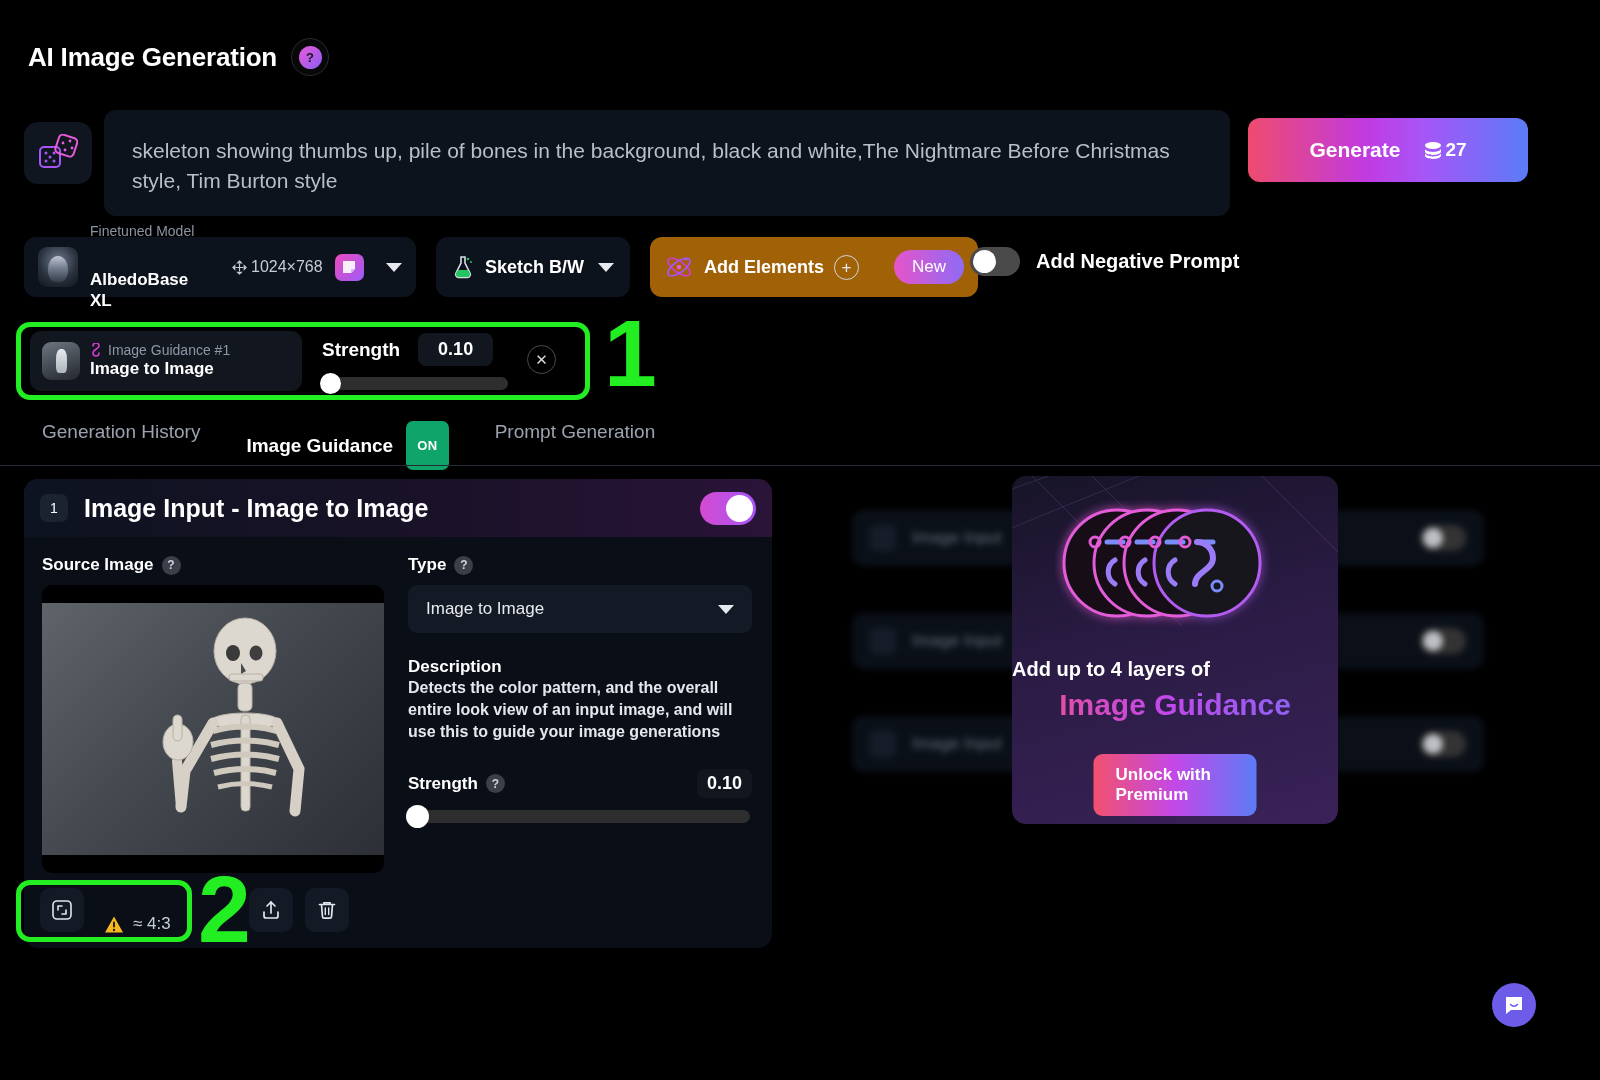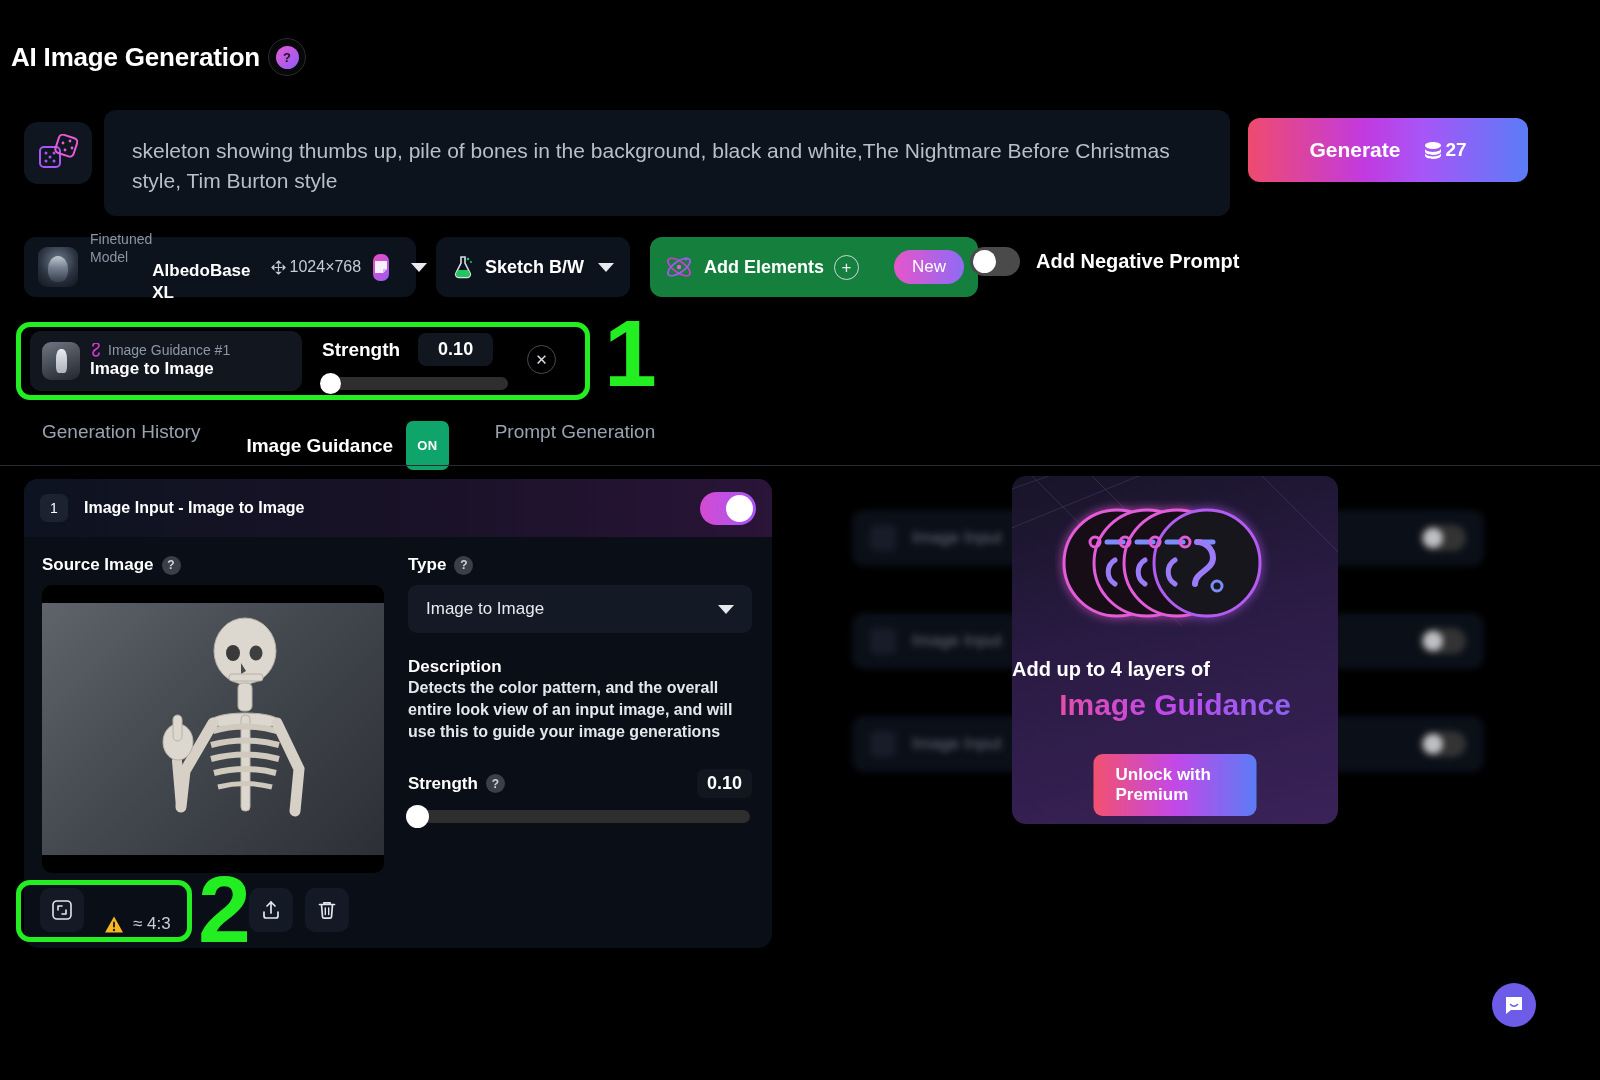--- a/index.html
+++ b/index.html
@@ -5,21 +5,21 @@
   * { box-sizing: border-box; margin: 0; padding: 0; }
   html, body {
     width: 1600px; height: 1080px;
     background: #000000;
     font-family: "Liberation Sans", sans-serif;
     overflow: hidden;
   }
   .page { position: relative; width: 1600px; height: 1080px; }
 
   
-  .header { position: absolute; left: 11px; top: 38px; display: flex; align-items: center; gap: 8px; }
+  .header { position: absolute; left: 28px; top: 38px; display: flex; align-items: center; gap: 14px; }
   .header-title { font-size: 26px; font-weight: bold; color: #ffffff; letter-spacing: -0.2px; }
   .help-circle {
     width: 38px; height: 38px; border-radius: 50%;
     border: 1px solid #2a2a30; background: #08080b;
     display: flex; align-items: center; justify-content: center;
   }
   .help-dot {
     width: 23px; height: 23px; border-radius: 50%;
     background: linear-gradient(135deg, #e95bd8 0%, #8b5cf6 100%);
     display: flex; align-items: center; justify-content: center;
@@ -62,42 +62,42 @@
     width: 40px; height: 40px; border-radius: 9px; flex: 0 0 auto;
     background: radial-gradient(circle at 50% 35%, #6e7a8c 0%, #2b3340 55%, #11151c 100%);
     position: relative; overflow: hidden;
   }
   .model-thumb::after {
     content: ""; position: absolute; left: 10px; top: 9px; width: 20px; height: 26px;
     border-radius: 50% 50% 40% 40%;
     background: linear-gradient(180deg, #cfd6de 0%, #7b8696 45%, #3a424f 100%);
     opacity: .85;
   }
-  .model-texts { display: flex; flex-direction: row; line-height: 1.25; }
+  .model-texts { display: flex; flex-direction: column; line-height: 1.25; }
   .model-kicker { font-size: 14px; color: #8b94a3; }
   .model-name { font-size: 17px; font-weight: bold; color: #ffffff; margin-top: 29px; }
   .model-size { font-size: 16px; color: #c6ccd6; display: flex; align-items: center; gap: 4px; margin-left: 8px;}
   .model-badge {
     width: 30px; height: 27px; border-radius: 7px; margin-left: auto;
     background: linear-gradient(135deg, #ec4bbf 0%, #9b5cf6 100%);
     display: flex; align-items: center; justify-content: center;
   }
   .caret { width: 0; height: 0; border-left: 8px solid transparent; border-right: 8px solid transparent; border-top: 9px solid #e6e9ee; }
 
   .sketch-pill {
     position: absolute; left: 436px; top: 237px;
     width: 194px; height: 60px; border-radius: 12px;
     background: #0d131d; display: flex; align-items: center; padding: 0 16px; gap: 11px;
   }
   .sketch-label { font-size: 18px; font-weight: bold; color: #ffffff; }
 
   .elements-pill {
     position: absolute; left: 650px; top: 237px;
     width: 328px; height: 60px; border-radius: 12px;
-    background: #15803d; display: flex; align-items: center; padding: 0 14px; gap: 10px;
+    background: #a16207; display: flex; align-items: center; padding: 0 14px; gap: 10px;
   }
   .elements-label { font-size: 18px; font-weight: bold; color: #ffffff; }
   .plus-circle {
     width: 25px; height: 25px; border-radius: 50%; border: 1.6px solid #cfd5de;
     display: flex; align-items: center; justify-content: center;
     font-size: 17px; color: #e6e9ee; line-height: 1;
   }
   .new-badge {
     margin-left: auto; padding: 7px 18px; border-radius: 999px;
     background: linear-gradient(90deg, #e555c9 0%, #8f6bf5 100%);
@@ -196,21 +196,21 @@
   }
   .card-head {
     height: 58px; background: linear-gradient(90deg, #0d1320 0%, #1a1228 55%, #2a1438 100%);
     display: flex; align-items: center; padding: 0 16px; gap: 16px;
   }
   .num-badge {
     width: 28px; height: 28px; border-radius: 7px; background: #1b2230;
     display: flex; align-items: center; justify-content: center;
     font-size: 14px; color: #ffffff;
   }
-  .card-title { font-size: 16px; font-weight: bold; color: #ffffff; }
+  .card-title { font-size: 25px; font-weight: bold; color: #ffffff; }
   .switch-on {
     margin-left: auto; width: 56px; height: 33px; border-radius: 999px;
     background: linear-gradient(90deg, #d44bd0 0%, #a855f7 100%); position: relative;
   }
   .switch-on::after {
     content: ""; position: absolute; right: 3px; top: 3px; width: 27px; height: 27px;
     border-radius: 50%; background: #ffffff;
   }
 
   .card-body { display: flex; padding: 18px 18px 0 18px; gap: 22px; }

